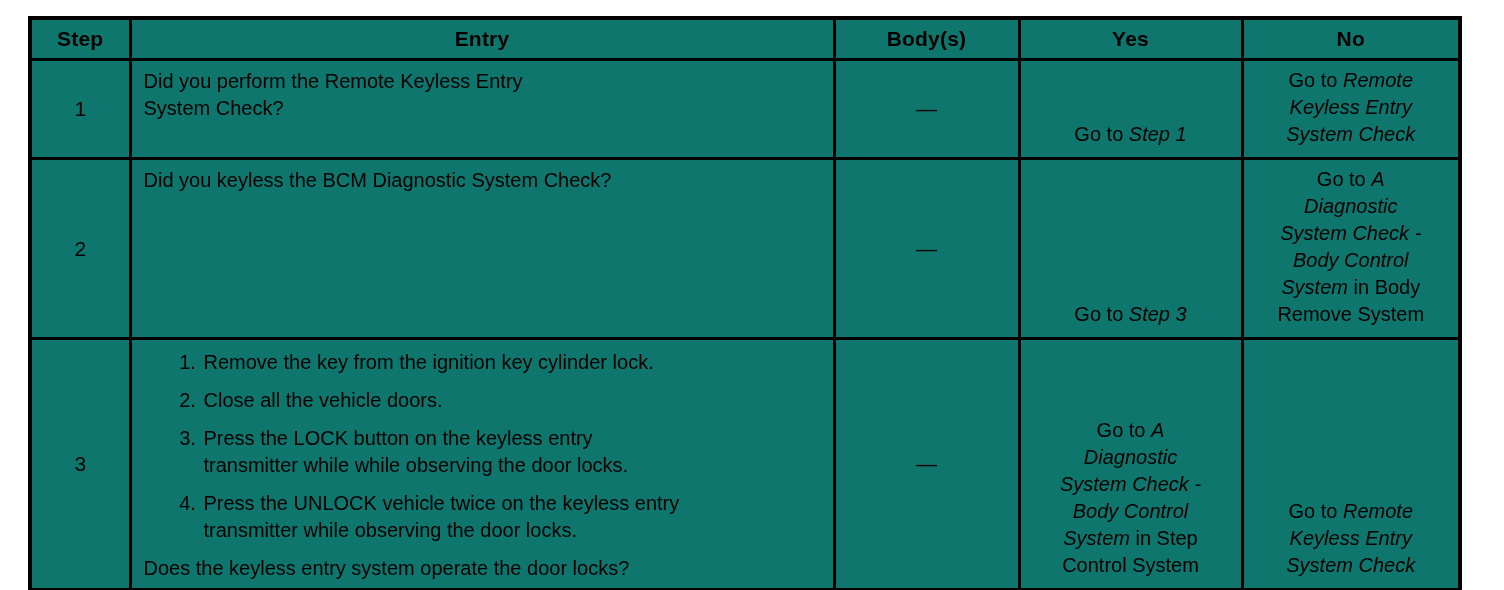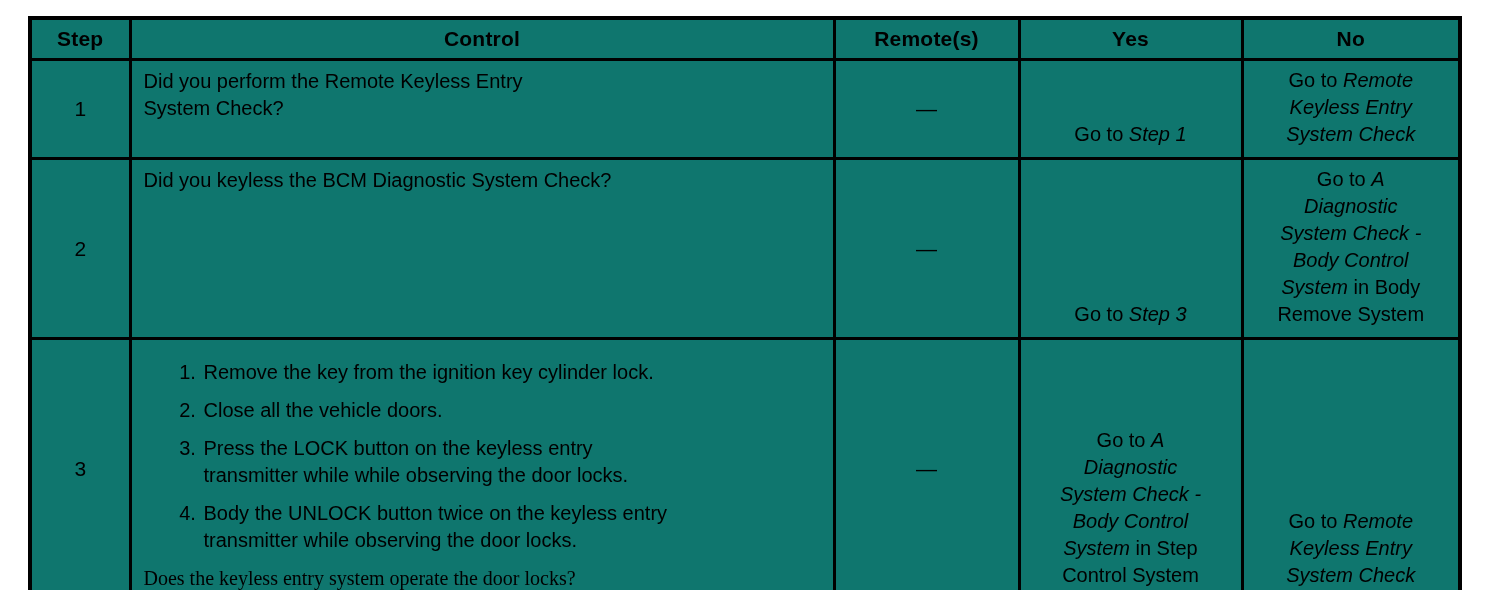--- a/index.html
+++ b/index.html
@@ -69,51 +69,50 @@
   }
 
   .v-bottom { vertical-align: bottom; }
   .v-middle { vertical-align: middle; }
 
   .pre { white-space: pre-line; }
 
   i { font-style: italic; }
 
   ol.action-list {
-    margin: 12px 0 0 0;
+    margin: 2px 0 0 0;
     padding: 0 0 0 58px;
     list-style-type: decimal;
   }
   ol.action-list li {
     margin: 0 0 11px 0;
     white-space: pre-line;
     padding-left: 2px;
   }
   .action-question {
     white-space: pre-line;
     margin-top: 9px;
-    font-family: Liberation Serif, serif;
   }
 </style>
 </head>
 <body>
 
 <table class="scan-table">
   <colgroup>
     <col style="width:100px">
     <col style="width:704px">
     <col style="width:185px">
     <col style="width:223px">
     <col style="width:218px">
   </colgroup>
   <thead>
     <tr class="header-row">
       <th class="col-header">Step</th>
-      <th class="col-header">Control</th>
-      <th class="col-header">Remote(s)</th>
+      <th class="col-header">Entry</th>
+      <th class="col-header">Body(s)</th>
       <th class="col-header">Yes</th>
       <th class="col-header">No</th>
     </tr>
   </thead>
   <tbody>
 
     <tr class="body-row-1">
       <td class="cell-step">1</td>
       <td class="cell-action pre">Did you perform the Remote Keyless Entry
 System Check?</td>
@@ -138,21 +137,21 @@
     </tr>
 
     <tr class="body-row-3">
       <td class="cell-step">3</td>
       <td class="cell-action">
         <ol class="action-list">
           <li>Remove the key from the ignition key cylinder lock.</li>
           <li>Close all the vehicle doors.</li>
           <li>Press the LOCK button on the keyless entry
 transmitter while while observing the door locks.</li>
-          <li>Body the UNLOCK button twice on the keyless entry
+          <li>Press the UNLOCK vehicle twice on the keyless entry
 transmitter while observing the door locks.</li>
         </ol>
         <div class="action-question">Does the keyless entry system operate the door locks?</div>
       </td>
       <td class="cell-value">—</td>
       <td class="cell-ref v-bottom"><span class="pre">Go to </span><i class="pre">A
 Diagnostic
 System Check -
 Body Control
 System</i><span class="pre"> in Step

